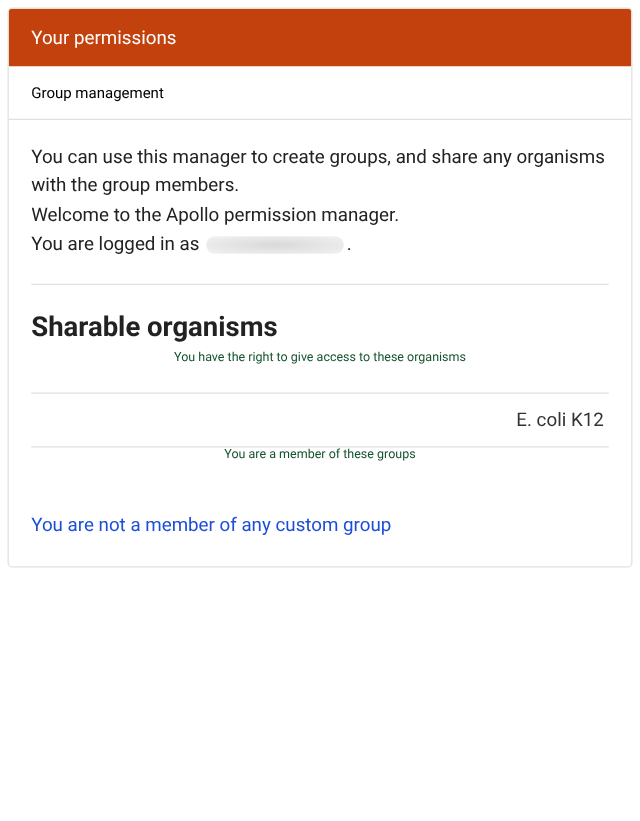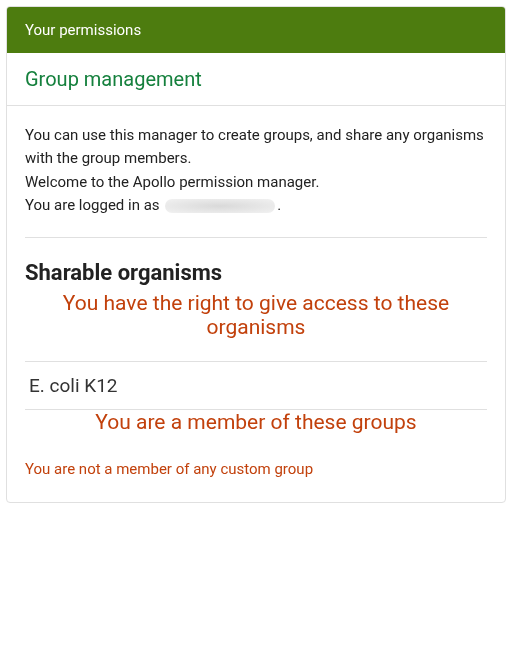--- a/index.html
+++ b/index.html
@@ -13,29 +13,29 @@
       width: 512px;
       height: 657px;
       padding: 6px;
     }
     .card {
       border: 1px solid #e0e0e0;
       border-radius: 4px;
       overflow: hidden;
     }
     .header {
-      background: #4d7c0f;
+      background: #c2410c;
       color: #fff;
       padding: 14px 18px;
       font-size: 15px;
     }
     .subheader {
       padding: 14px 18px;
-      font-size: 20px;
-      color: #15803d;
+      font-size: 12px;
+      color: #000000;
       border-bottom: 1px solid #e0e0e0;
     }
     .body {
       padding: 18px 18px 24px 18px;
     }
     .intro {
       font-size: 15px;
       color: #222;
       line-height: 1.55;
       margin-bottom: 20px;
@@ -58,35 +58,36 @@
     .section-title {
       text-align: left;
       font-size: 22px;
       font-weight: 700;
       color: #222;
       margin-top: 22px;
       margin-bottom: 6px;
     }
     .section-sub {
       text-align: center;
-      font-size: 21px;
-      color: #c2410c;
+      font-size: 10px;
+      color: #14532d;
       margin-bottom: 22px;
     }
     .list-item {
       padding: 12px 4px;
-      font-size: 19px;
+      font-size: 15px;
       color: #333;
       border-top: 1px solid #e0e0e0;
       border-bottom: 1px solid #e0e0e0;
+      text-align: right;
     }
     .empty-msg {
       font-size: 15px;
-      color: #c2410c;
-      margin-top: 26px;
+      color: #1d4ed8;
+      margin-top: 42px;
     }
   </style>
 </head>
 <body>
 
 <div class="card">
   <div class="header">
     <span>Your permissions</span>
   </div>
   <div class="subheader">

